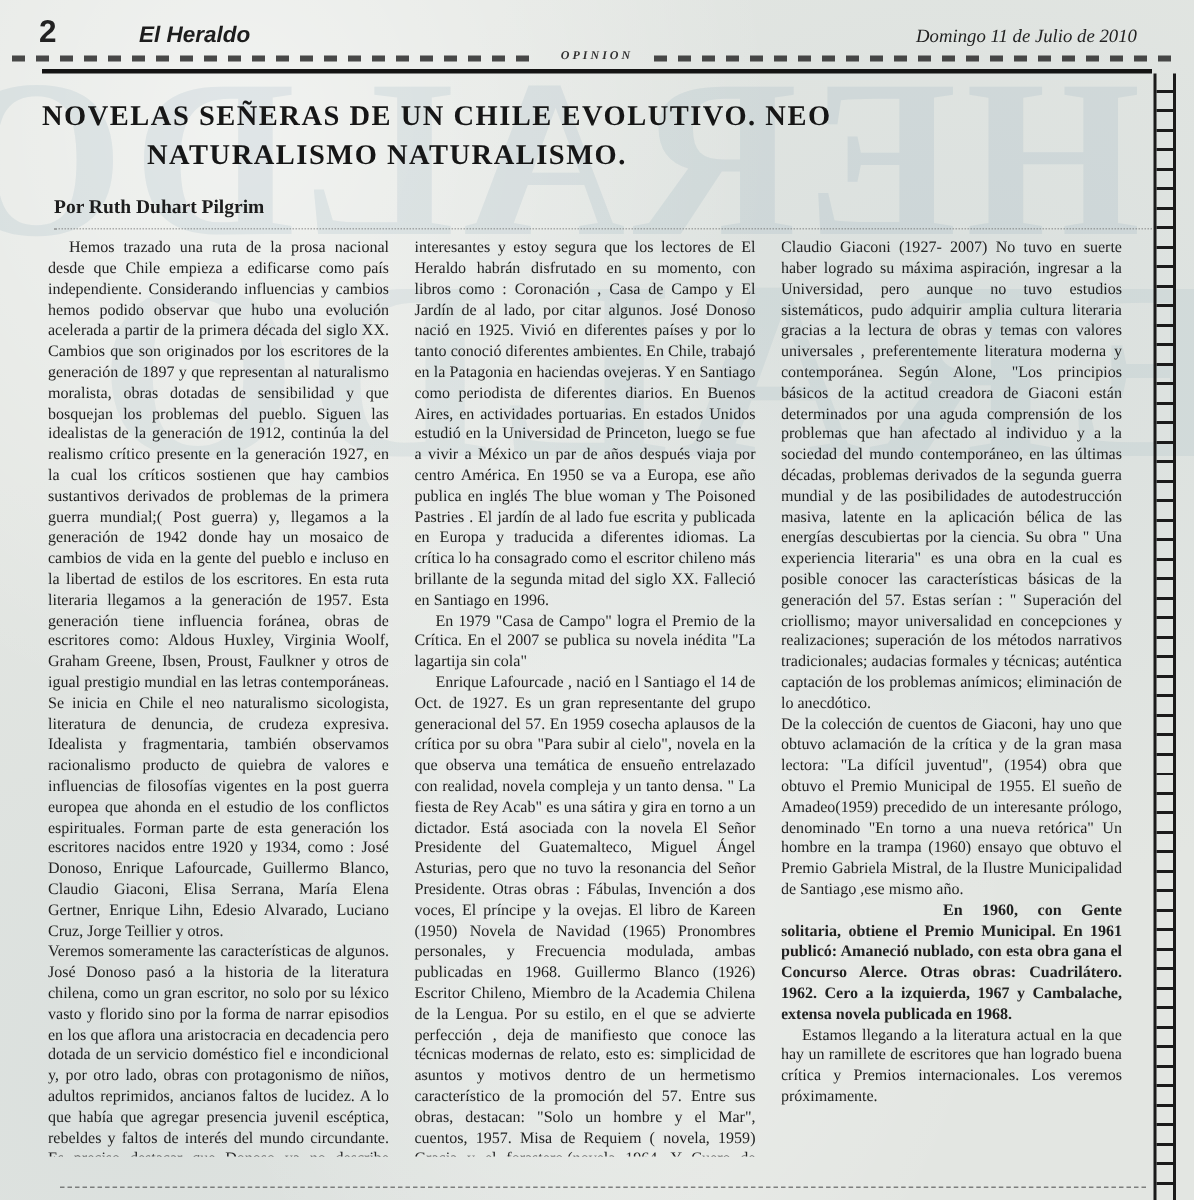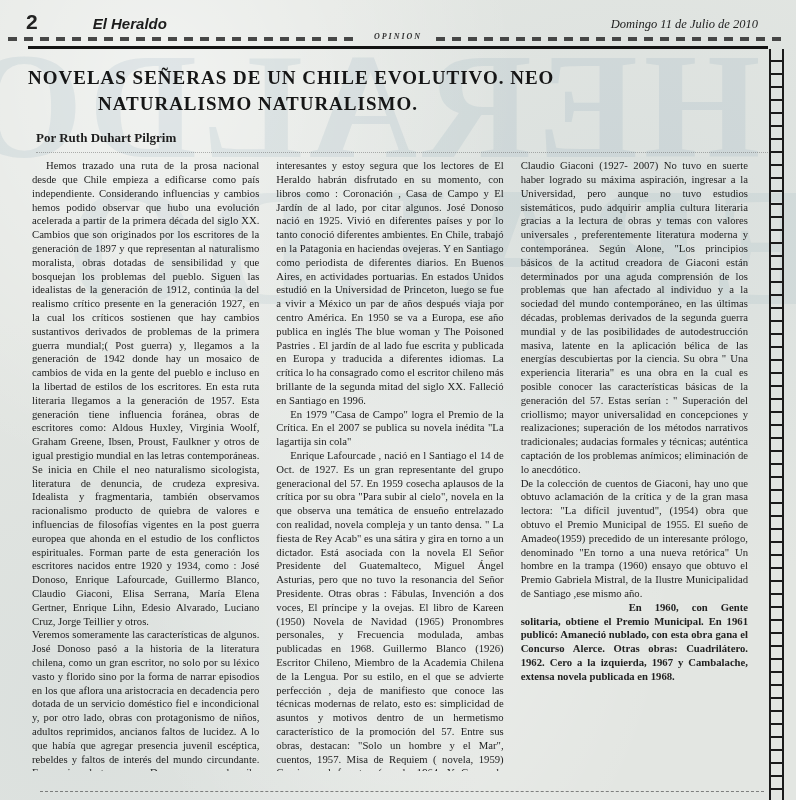--- a/index.html
+++ b/index.html
@@ -153,17 +153,18 @@
     <div class="col">
       <p>interesantes y estoy segura que los lectores de El Heraldo habrán disfrutado en su momento, con libros como : Coronación , Casa de Campo y El Jardín de al lado, por citar algunos. José Donoso nació en 1925. Vivió en diferentes países y por lo tanto conoció diferentes ambientes. En Chile, trabajó en la Patagonia en haciendas ovejeras. Y en Santiago como periodista de diferentes diarios. En Buenos Aires, en actividades portuarias. En estados Unidos estudió en la Universidad de Princeton, luego se fue a vivir a México un par de años después viaja por centro América. En 1950 se va a Europa, ese año publica en inglés The blue woman y The Poisoned Pastries . El jardín de al lado fue escrita y publicada en Europa y traducida a diferentes idiomas. La crítica lo ha consagrado como el escritor chileno más brillante de la segunda mitad del siglo XX. Falleció en Santiago en 1996.</p>
       <p class="indent">En 1979 "Casa de Campo" logra el Premio de la Crítica. En el 2007 se publica su novela inédita "La lagartija sin cola"</p>
       <p class="indent">Enrique Lafourcade , nació en l Santiago el 14 de Oct. de 1927. Es un gran representante del grupo generacional del 57. En 1959 cosecha aplausos de la crítica por su obra "Para subir al cielo", novela en la que observa una temática de ensueño entrelazado con realidad, novela compleja y un tanto densa. " La fiesta de Rey Acab" es una sátira y gira en torno a un dictador. Está asociada con la novela El Señor Presidente del Guatemalteco, Miguel Ángel Asturias, pero que no tuvo la resonancia del Señor Presidente. Otras obras : Fábulas, Invención a dos voces, El príncipe y la ovejas. El libro de Kareen (1950) Novela de Navidad (1965) Pronombres personales, y Frecuencia modulada, ambas publicadas en 1968. Guillermo Blanco (1926) Escritor Chileno, Miembro de la Academia Chilena de la Lengua. Por su estilo, en el que se advierte perfección , deja de manifiesto que conoce las técnicas modernas de relato, esto es: simplicidad de asuntos y motivos dentro de un hermetismo característico de la promoción del 57. Entre sus obras, destacan: "Solo un hombre y el Mar", cuentos, 1957. Misa de Requiem ( novela, 1959) Gracia y el forastero,(novela 1964. Y Cuero de diablo, cuentos,(1966)</p>
 
     </div>
     <div class="col">
       <p>Claudio Giaconi (1927- 2007)  No tuvo en suerte haber logrado su máxima aspiración, ingresar a la Universidad, pero aunque no tuvo estudios sistemáticos, pudo adquirir amplia cultura literaria gracias a la lectura de obras y temas con valores universales , preferentemente literatura moderna y contemporánea. Según Alone, "Los principios básicos de la actitud creadora de Giaconi están determinados por una aguda comprensión de los problemas que han afectado al individuo y a la sociedad del mundo contemporáneo, en las últimas décadas, problemas derivados de la segunda guerra mundial y de las posibilidades de autodestrucción masiva, latente en la aplicación bélica de las energías descubiertas por la ciencia. Su obra " Una experiencia literaria" es una obra en la cual es posible conocer las características básicas de la generación del 57. Estas serían : " Superación del criollismo; mayor universalidad en concepciones y realizaciones; superación de los métodos narrativos tradicionales; audacias formales y técnicas; auténtica captación de los problemas anímicos; eliminación de lo anecdótico.</p>
       <p>De la colección de cuentos de Giaconi, hay uno que obtuvo aclamación de la crítica y de la gran masa lectora: "La difícil juventud", (1954) obra que obtuvo el Premio Municipal de 1955. El sueño de Amadeo(1959) precedido de un interesante prólogo, denominado "En torno a una nueva retórica"  Un hombre en la trampa (1960) ensayo que obtuvo el Premio Gabriela Mistral, de la Ilustre Municipalidad de Santiago ,ese mismo año.</p>
       <p class="big-indent">En 1960, con Gente solitaria, obtiene el Premio Municipal. En 1961 publicó: Amaneció nublado, con esta obra gana el Concurso Alerce. Otras obras: Cuadrilátero. 1962. Cero a la izquierda, 1967 y Cambalache, extensa novela publicada en 1968.</p>
+      <p class="indent">Estamos llegando a la literatura actual en la que hay un ramillete de escritores que han logrado buena crítica y Premios internacionales. Los veremos próximamente.</p>
     </div>
   </div>
 
   <div class="bottom-rule"></div>
 </div>
 
 </body></html>

